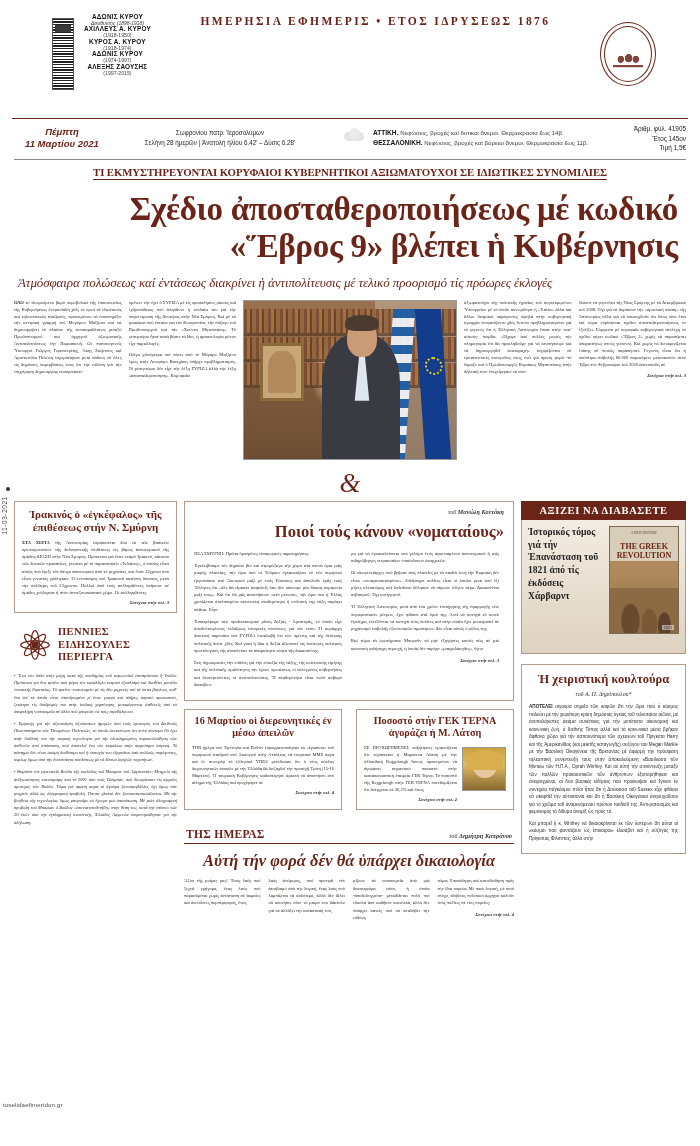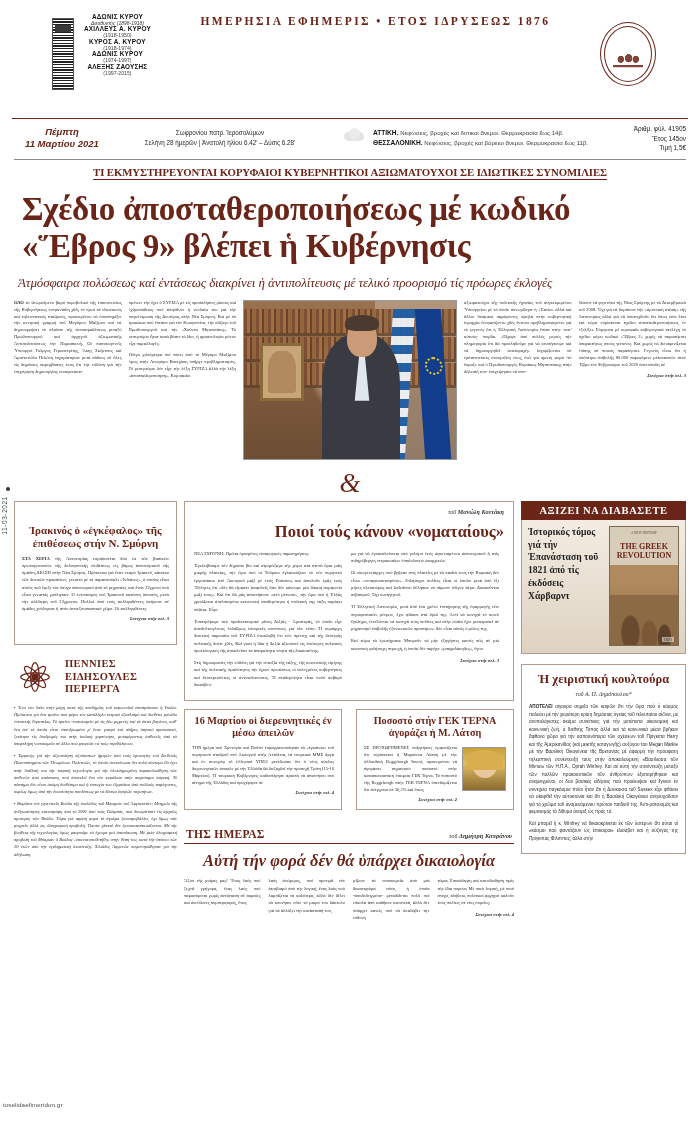--- a/index.html
+++ b/index.html
@@ -123,21 +123,21 @@
     letter-spacing: -0.1px;
     color: #6b2418;
     padding: 6px 4px 3px 4px;
     text-decoration: underline;
     text-underline-offset: 3px;
     text-decoration-thickness: 1px;
   }
 
   
   .headline {
-    text-align: left;
+    text-align: right;
     color: #6b2418;
     font-family: "Liberation Serif", serif;
     font-weight: 700;
     font-size: 33px;
     line-height: 1.12;
     padding: 10px 14px 2px 14px;
     letter-spacing: -0.3px;
   }
   .subhead {
     font-style: italic;
@@ -212,36 +212,36 @@
   }
 
   
   .mid-wrap { display: flex; gap: 7px; padding: 2px 6px 0 6px; }
 
   .col-left { width: 164px; }
   .col-center { width: 330px; }
   .col-right { width: 166px; }
 
   .boxed {
-    border: 1px solid #b49a8c; padding: 22px 7px; background: #fff;
+    border: 1px solid #b49a8c; padding: 6px 7px; background: #fff;
   }
   .box-head {
     text-align: center; color: #6b2418; font-weight: 700;
     font-family: "Liberation Serif", serif; font-size: 11px; line-height: 1.2;
   }
   .box-body {
     font-size: 4.6px; line-height: 1.55; text-align: justify; color: #2e2a28;
     margin-top: 5px;
   }
   .box-body .lead-in { font-weight: 700; }
   .cont-i { font-style: italic; font-weight: 700; text-align: right; display:block; margin-top:3px;}
 
   
   .pennies { margin-top: 11px; }
-  .pennies-head { display:flex; align-items:center; gap:9px; }
+  .pennies-head { display:flex; align-items:center; gap:2px; }
   .rosette { width: 42px; height: 42px; flex:0 0 42px; position: relative; }
   .rosette svg { width: 42px; height: 42px; }
   .pennies-title {
     color:#6b2418; font-weight:700; font-size: 10.5px; line-height:1.22;
     font-family:"Liberation Serif", serif; letter-spacing: .4px;
   }
   .pennies-body { font-size:4.5px; line-height:1.6; color:#2a2a2a; font-style: italic; margin-top:6px; text-align: justify;}
   .pennies-body p { margin: 0 0 5px 0; }
   .bullet { color:#6b2418; font-weight:700; font-style: normal;}
 
@@ -304,21 +304,21 @@
     border:1px solid #b49a8c; border-top:none; padding: 6px;
     display:flex; gap:5px; align-items:flex-start;
     background: linear-gradient(to bottom, #f3ece2, #ded2c1);
     height: 134px;
   }
   .read-text {
     font-family:"Liberation Serif", serif; color:#1e1e1e; font-weight:700;
     font-size: 9.6px; line-height: 1.34; flex:1;
   }
   .book-cover {
-    width:70px; height:120px; flex:0 0 70px; border:1px solid #7a6a55;
+    width:70px; height:108px; flex:0 0 70px; border:1px solid #7a6a55;
     background: linear-gradient(to bottom, #d8cdb8 0 32%, #b08a5e 32% 58%, #8d6a44 58% 100%);
     position:relative; overflow:hidden;
   }
   .book-title {
     position:absolute; top:16px; left:4px; right:4px; text-align:center;
     color:#6b2418; font-weight:700; font-size:8px; line-height:1.1;
     font-family:"Liberation Serif", serif;
   }
   .book-top { position:absolute; top:4px; left:6px; right:6px; text-align:center;
     font-size:3.4px; color:#5a4a38; line-height:1.2;}

